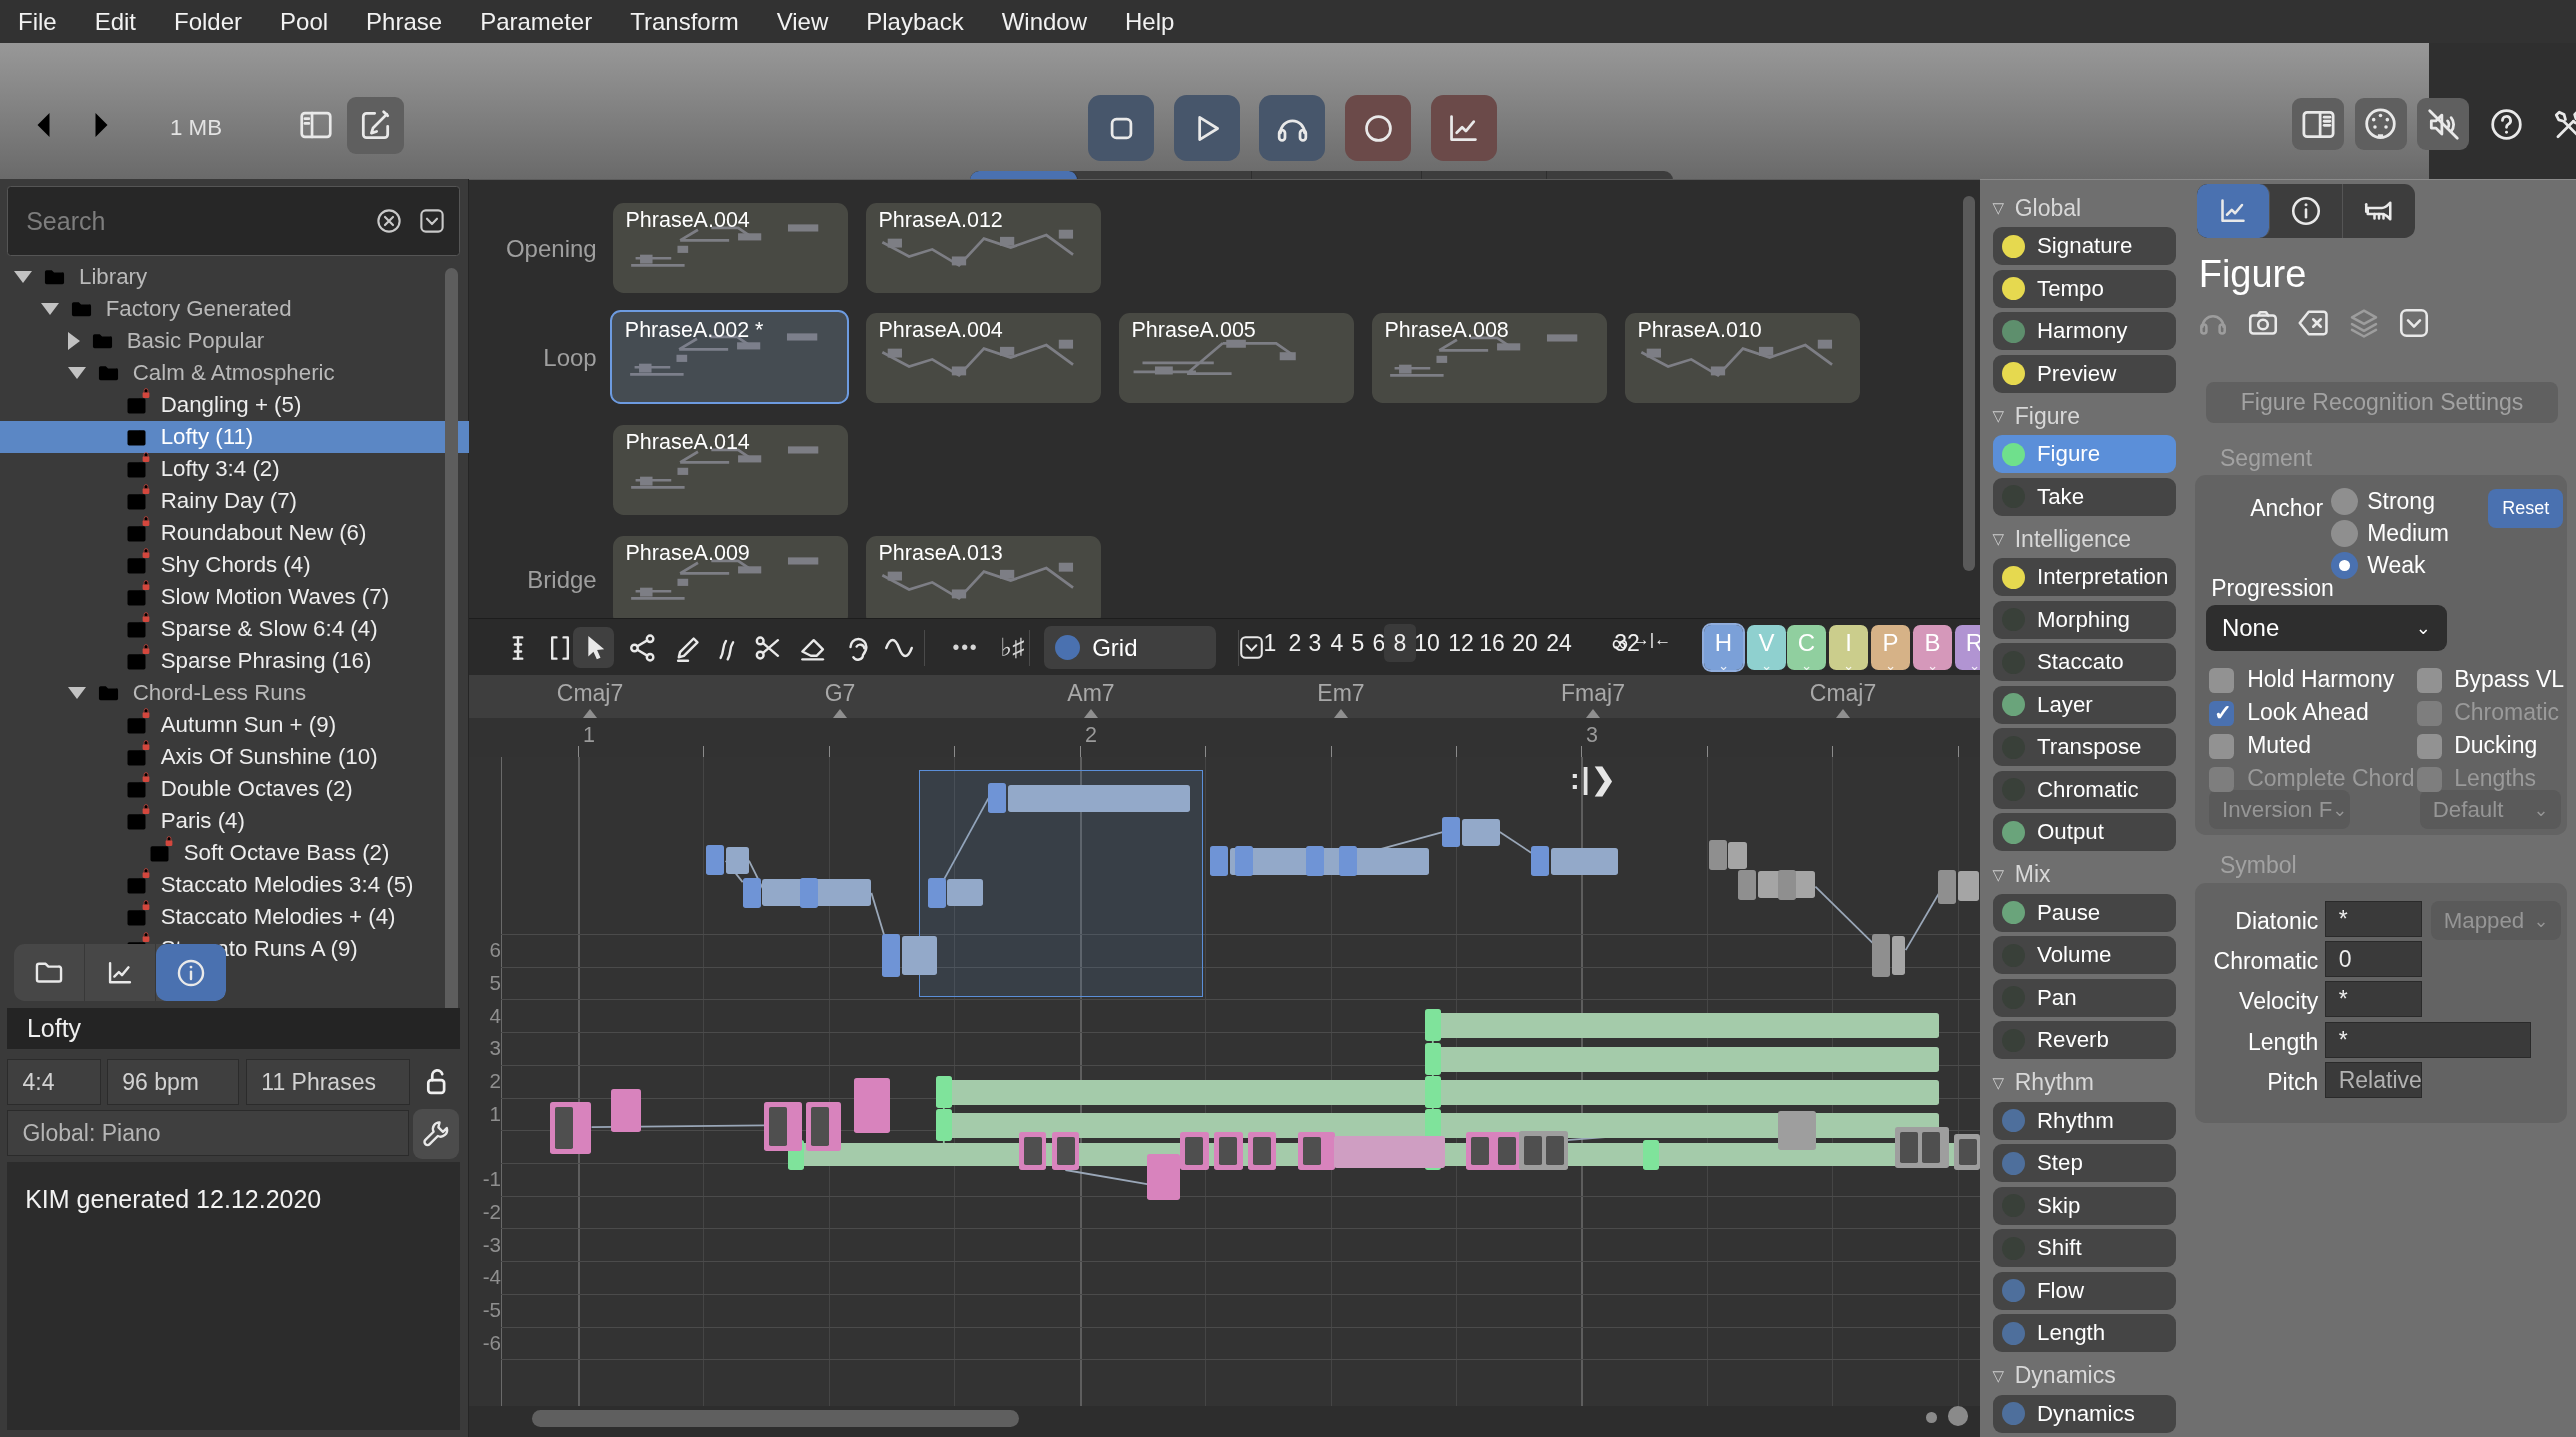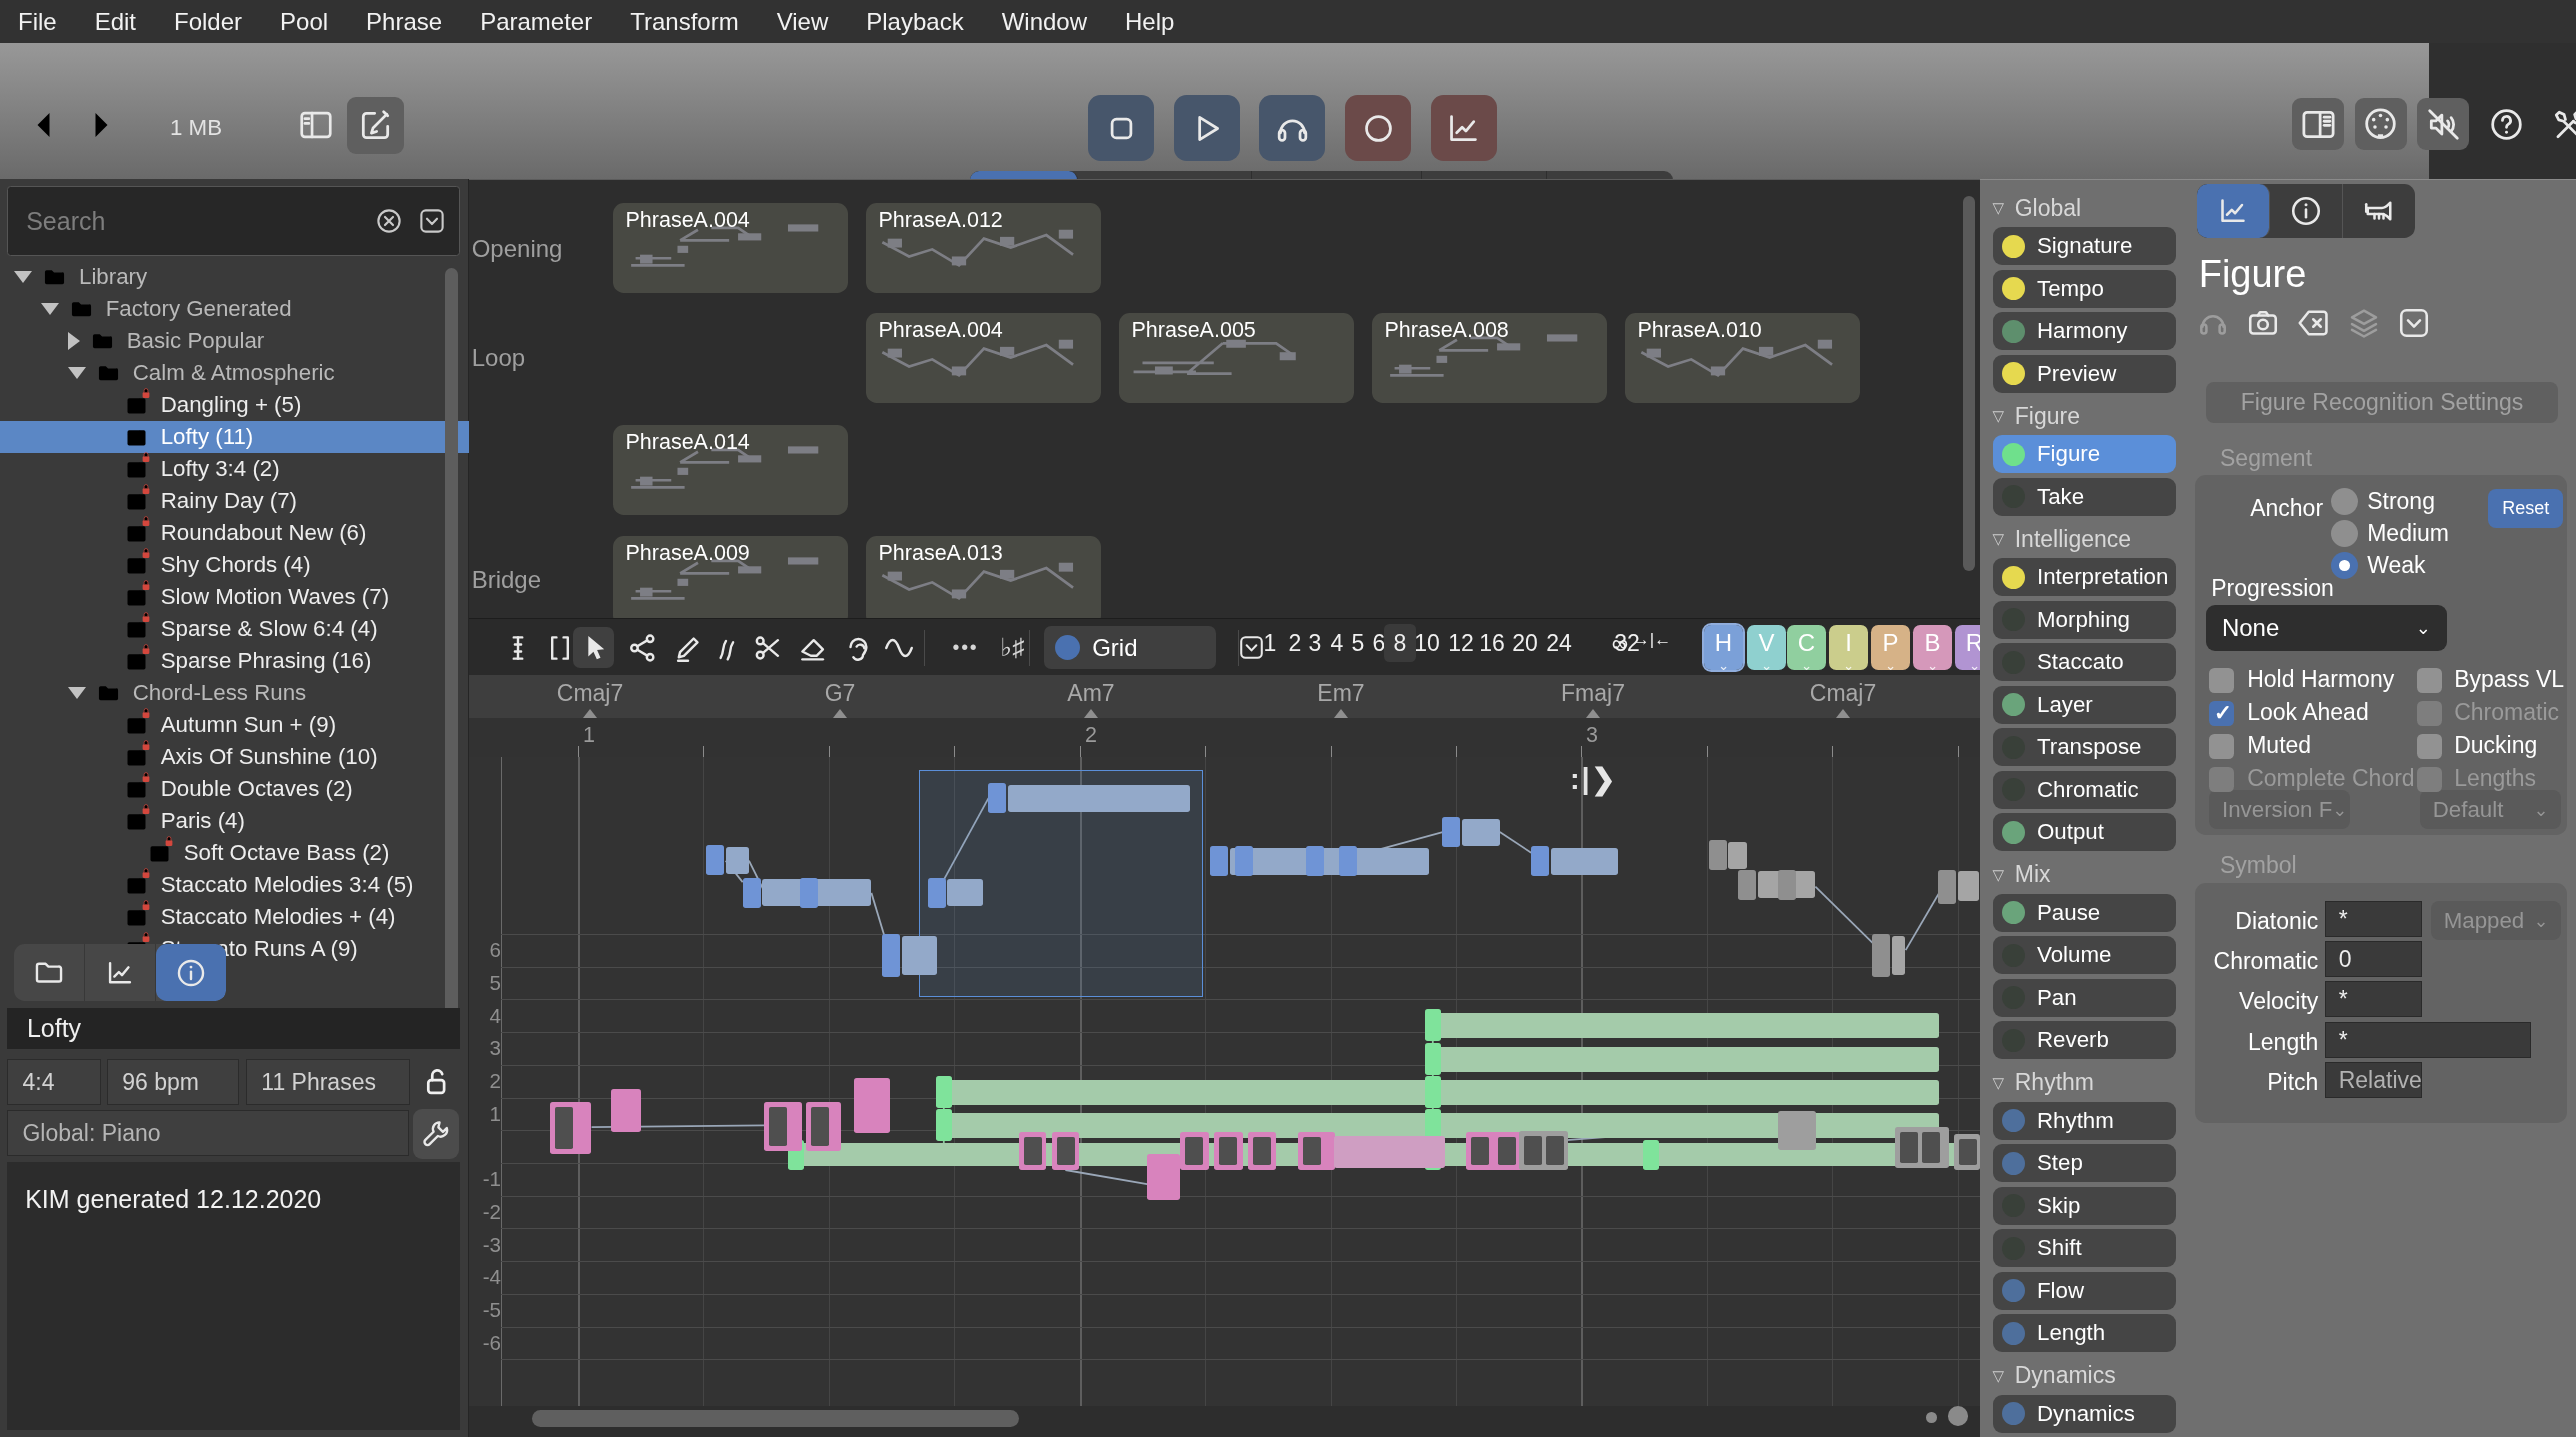--- a/index.html
+++ b/index.html
@@ -51,21 +51,21 @@
   .sbtab{width:70px;display:flex;align-items:center;justify-content:center;border-right:0.9px solid #383838;}
   .sbtab:last-child{border-right:none;}
   .sbtab.active{background:#4a71b0;border-radius:10.7px;}
   .sbtab .ico{width:34px;height:34px;}
   #poolname{left:7.2px;top:829px;width:453px;height:41px;background:#242424;display:flex;align-items:center;padding-left:19.7px;box-sizing:border-box;font-size:25px;color:#f0f0f0;}
   .field{background:#3f3f3f;border:0.9px solid #2b2b2b;display:flex;align-items:center;padding-left:14.3px;box-sizing:border-box;font-size:23px;color:#d2d2d2;height:46px;}
   #noteBox{left:7.2px;top:983px;width:453px;height:268px;background:#2c2c2c;font-size:25px;color:#f2f2f2;padding:23px 0 0 18px;box-sizing:border-box;}
 
   
   #main{left:469px;top:179px;width:1511px;height:1259px;background:#2d2d2d;border-top:1.8px solid #5c5c5c;box-sizing:border-box;}
-  .rowlabel{position:absolute;width:125px;text-align:left;font-size:24px;color:#9f9f9f;}
+  .rowlabel{position:absolute;width:125px;text-align:right;font-size:24px;color:#9f9f9f;}
   .card{position:absolute;width:235px;height:90px;background:#484943;border-radius:10.7px;overflow:hidden;}
   .card.selected{background:#454c52;border:2.7px solid #6d9be0;margin:-2.7px;}
   .card .cname{position:absolute;left:12.5px;top:5.4px;font-size:21.5px;color:#fff;z-index:2;}
   .card svg{position:absolute;left:0;top:0;width:100%;height:100%;opacity:.55;}
   #pgscroll{left:1494px;top:16px;width:11.6px;height:375px;background:#5a5a5a;border-radius:6.3px;}
 
   
   #edtools{left:0;top:438px;width:1511px;height:57px;background:#2a2a2a;border-top:0.9px solid #1d1d1d;border-bottom:0.9px solid #1d1d1d;}
   .etool{position:absolute;top:8px;width:41px;height:41px;display:flex;align-items:center;justify-content:center;color:#d6d6d6;font-size:27px;}
   .etool .ico{width:34px;height:34px;}
@@ -683,20 +683,30 @@
           <svg viewBox="0 0 263 101">
             <path d="M18 44 l30 16 26 -8 30 18 28 -30 30 10 40 -14 l30 22" stroke="#aab" fill="none" stroke-width="3"></path>
             <rect x="24" y="40" width="16" height="10" fill="#aab"></rect>
             <rect x="96" y="60" width="16" height="10" fill="#aab"></rect>
             <rect x="150" y="38" width="16" height="10" fill="#aab"></rect>
             <rect x="216" y="30" width="16" height="10" fill="#aab"></rect>
           </svg>
           <div class="cname">PhraseA.012</div>
         </div>
         <div class="rowlabel" style="left: 2.7px; top: 164px;">Loop</div>
+        <div class="card selected" style="left: 144px; top: 133px;">
+          <svg viewBox="0 0 263 101">
+            <path d="M20 70 h60 m-55 -8 h40 m10 -20 l20 -12 m-20 12 h55 m-20 -14 h30 l15 10" stroke="#aab" fill="none" stroke-width="3"></path>
+            <rect x="30" y="58" width="14" height="10" fill="#aab"></rect>
+            <rect x="72" y="48" width="12" height="8" fill="#aab"></rect>
+            <rect x="140" y="34" width="26" height="8" fill="#aab"></rect>
+            <rect x="196" y="24" width="34" height="8" fill="#aab"></rect>
+          </svg>
+          <div class="cname">PhraseA.002 *</div>
+        </div>
         <div class="card" style="left: 397px; top: 133px;">
           <svg viewBox="0 0 263 101">
             <path d="M18 44 l30 16 26 -8 30 18 28 -30 30 10 40 -14 l30 22" stroke="#aab" fill="none" stroke-width="3"></path>
             <rect x="24" y="40" width="16" height="10" fill="#aab"></rect>
             <rect x="96" y="60" width="16" height="10" fill="#aab"></rect>
             <rect x="150" y="38" width="16" height="10" fill="#aab"></rect>
             <rect x="216" y="30" width="16" height="10" fill="#aab"></rect>
           </svg>
           <div class="cname">PhraseA.004</div>
         </div>

